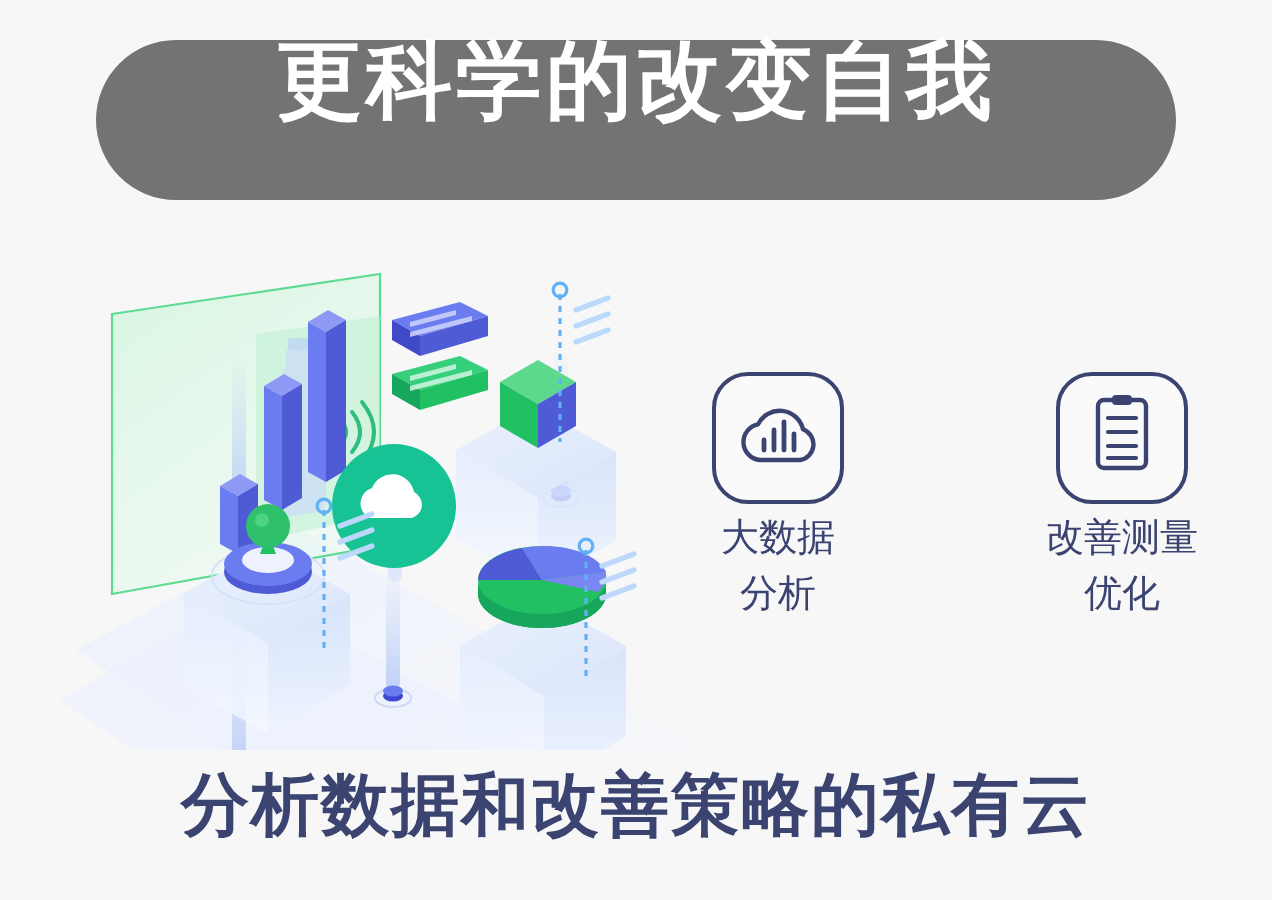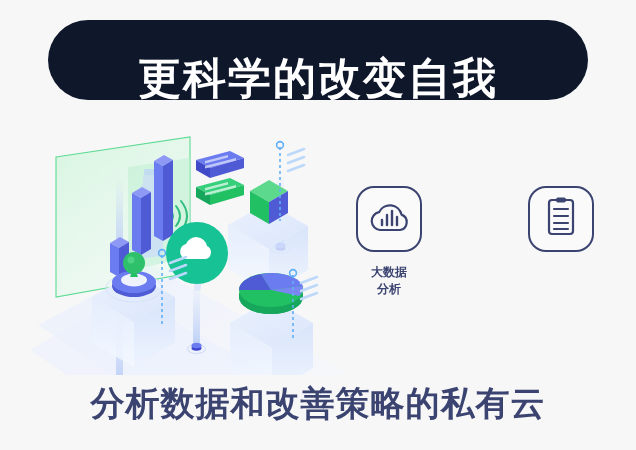--- a/index.html
+++ b/index.html
@@ -10,23 +10,23 @@
     font-family:"Liberation Sans","DejaVu Sans",sans-serif;
     overflow:hidden;
     position:relative;
   }
   .stage{position:absolute;left:0;top:0;width:636px;height:450px;}
 
   
   .header-pill{
     position:absolute;left:48px;top:20px;
     width:540px;height:80px;
-    background:#0f172a;
+    background:#737373;
     border-radius:40px;
-    display:flex;align-items:flex-end;justify-content:center;
+    display:flex;align-items:flex-start;justify-content:center;
   }
   .header-title{
     color:#ffffff;
     font-size:43px;
     font-weight:bold;
     letter-spacing:2px;
     line-height:1;
     white-space:nowrap;
     font-family:"DejaVu Sans","Liberation Sans",sans-serif;
   }
@@ -52,24 +52,24 @@
   .feature{width:74px;display:flex;flex-direction:column;align-items:center;}
   .feature-icon{
     width:66px;height:66px;
     border:2.5px solid #3b4470;
     border-radius:18px;
     display:flex;align-items:center;justify-content:center;
     background:#fafafb;
     box-sizing:border-box;
   }
   .feature-label{
-    margin-top:12px;
+    margin-top:4px;
     color:#3b4470;
-    font-size:12px;
-    font-weight:bold;
+    font-size:19px;
+    font-weight:normal;
     line-height:1.45;
     text-align:center;
     white-space:nowrap;
     font-family:"DejaVu Sans","Liberation Sans",sans-serif;
   }
 
   
   .illustration{position:absolute;left:30px;top:125px;width:330px;height:250px;}
   .illustration svg{display:block;}
 </style>
@@ -296,20 +296,24 @@
             <rect x="12" y="1.5" width="10" height="5" rx="2" fill="#3b4470"></rect>
             <g stroke="#3b4470" stroke-width="2.1" stroke-linecap="round">
               <line x1="10" y1="13" x2="24" y2="13"></line>
               <line x1="10" y1="20" x2="24" y2="20"></line>
               <line x1="10" y1="27" x2="24" y2="27"></line>
               <line x1="10" y1="33" x2="24" y2="33"></line>
             </g>
           </svg>
         </span>
       </div>
+      <div class="feature-label">
+        <div>改善测量</div>
+        <div>优化</div>
+      </div>
     </div>
 
 
   </div>
 
   <div class="tagline">分析数据和改善策略的私有云</div>
 
 </div>
 
 </body></html>

